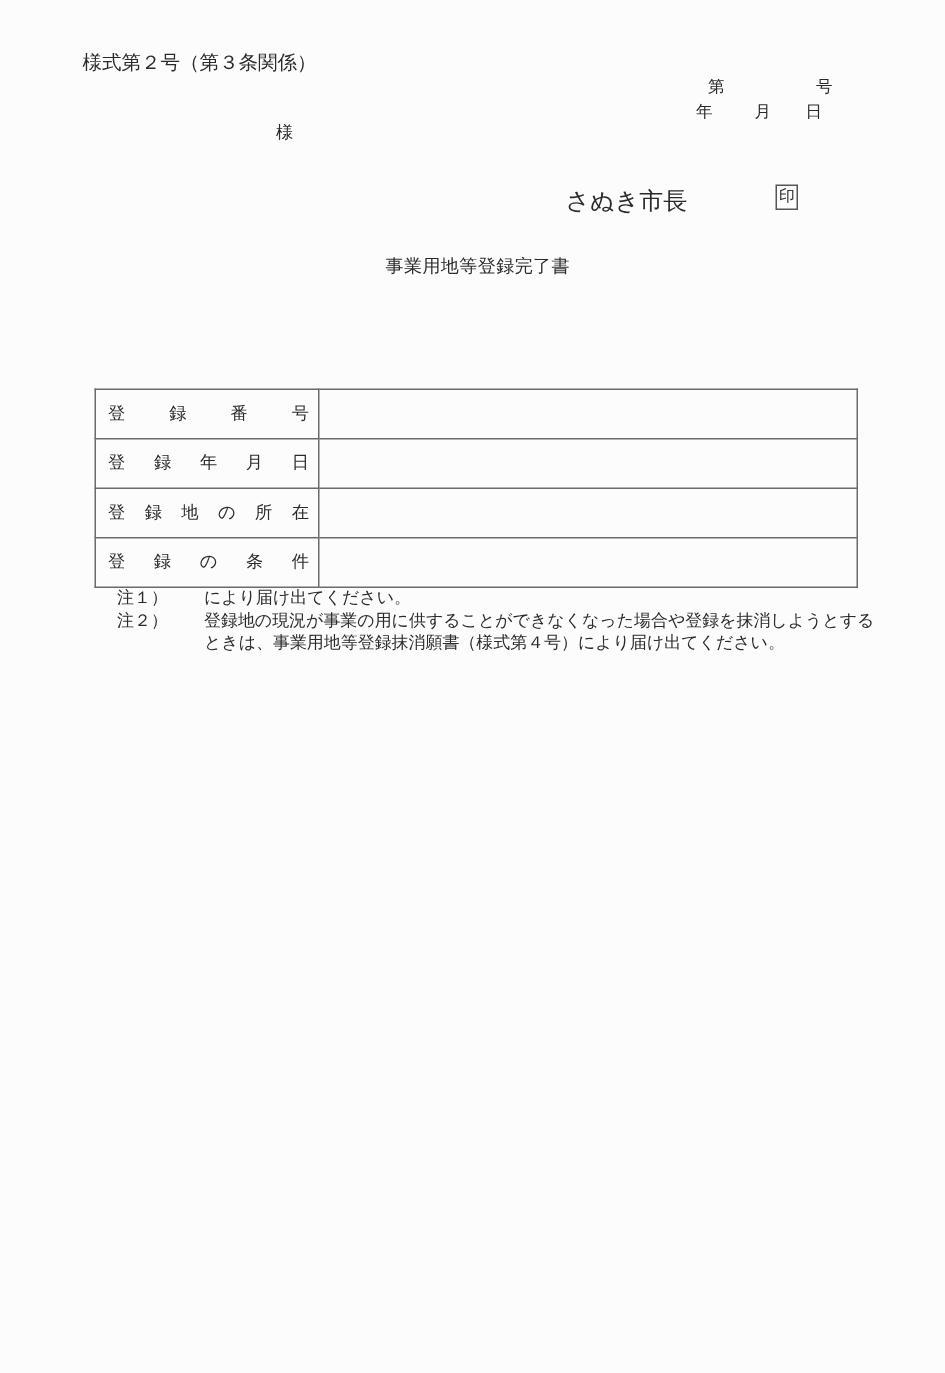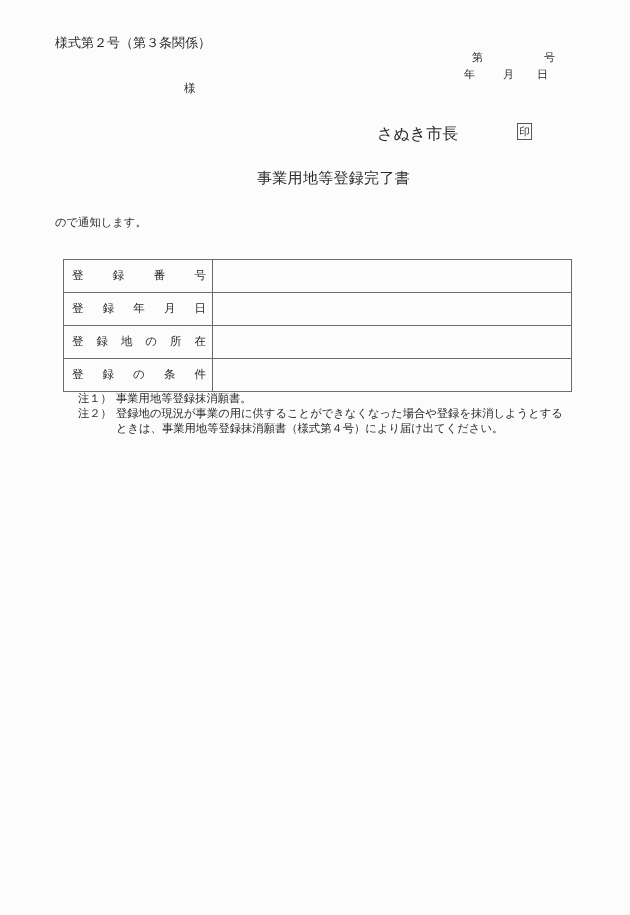--- a/index.html
+++ b/index.html
@@ -33,21 +33,21 @@
     #issuer { left: 377px; top: 126px; font-size: 16px; }
     #seal {
       left: 517px; top: 123px;
       width: 13px; height: 15px;
       border: 1px solid #555;
       font-size: 10.5px;
       text-align: center;
       line-height: 15px;
     }
 
-    #doc-title { left: 257px; top: 171px; font-size: 15px; letter-spacing: 0.3px; }
+    #doc-title { left: 257px; top: 171px; font-size: 12px; letter-spacing: 0.3px; }
 
     #body-text {
       left: 55px; top: 214px;
       width: 525px;
       white-space: normal;
       font-size: 11.3px;
       line-height: 17px;
     }
     #body-text .l1 { display: block; white-space: nowrap; }
     #body-text .l1 .indent { display: inline-block; width: 60px; }
@@ -77,21 +77,21 @@
       justify-content: space-between;
       width: 100%;
     }
     #reg-table td.value { }
 
     #notes {
       left: 78px; top: 391px;
       font-size: 11.3px;
       line-height: 15px;
     }
-    .note { display: flex; }
+    .note { display: flex; gap: 20px; }
     .note .mark { width: 38px; flex: none; }
     .note .text { white-space: nowrap; }
   </style>
 </head>
 <body>
 
 <div class="abs" id="form-label">様式第２号（第３条関係）</div>
 
 <div class="abs" id="number-line">
   <span class="dai">第</span>
@@ -105,21 +105,20 @@
 </div>
 
 <div class="abs" id="addressee-suffix">様</div>
 
 <div class="abs" id="issuer">さぬき市長</div>
 <div class="abs" id="seal">印</div>
 
 <div class="abs" id="doc-title">事業用地等登録完了書</div>
 
 <div class="abs" id="body-text">
-  <span class="l2">ので通知します。</span>
 </div>
 
 <table id="reg-table">
   <tbody id="reg-tbody">
       <tr>
         <td class="label">
           <div class="spread">
             <span>登</span>
             <span>録</span>
             <span>番</span>
@@ -165,21 +164,21 @@
         </td>
         <td class="value"></td>
       </tr>
     </tbody>
 </table>
 
 <div class="abs" id="notes">
     <div class="note">
       <span class="mark">注１）</span>
       <div class="text">
-        <div>事業用地等登録抹消願書。</div>
+        <div>により届け出てください。</div>
       </div>
     </div>
     <div class="note">
       <span class="mark">注２）</span>
       <div class="text">
         <div>登録地の現況が事業の用に供することができなくなった場合や登録を抹消しようとする</div>
         <div>ときは、事業用地等登録抹消願書（様式第４号）により届け出てください。</div>
       </div>
     </div>
   </div>

